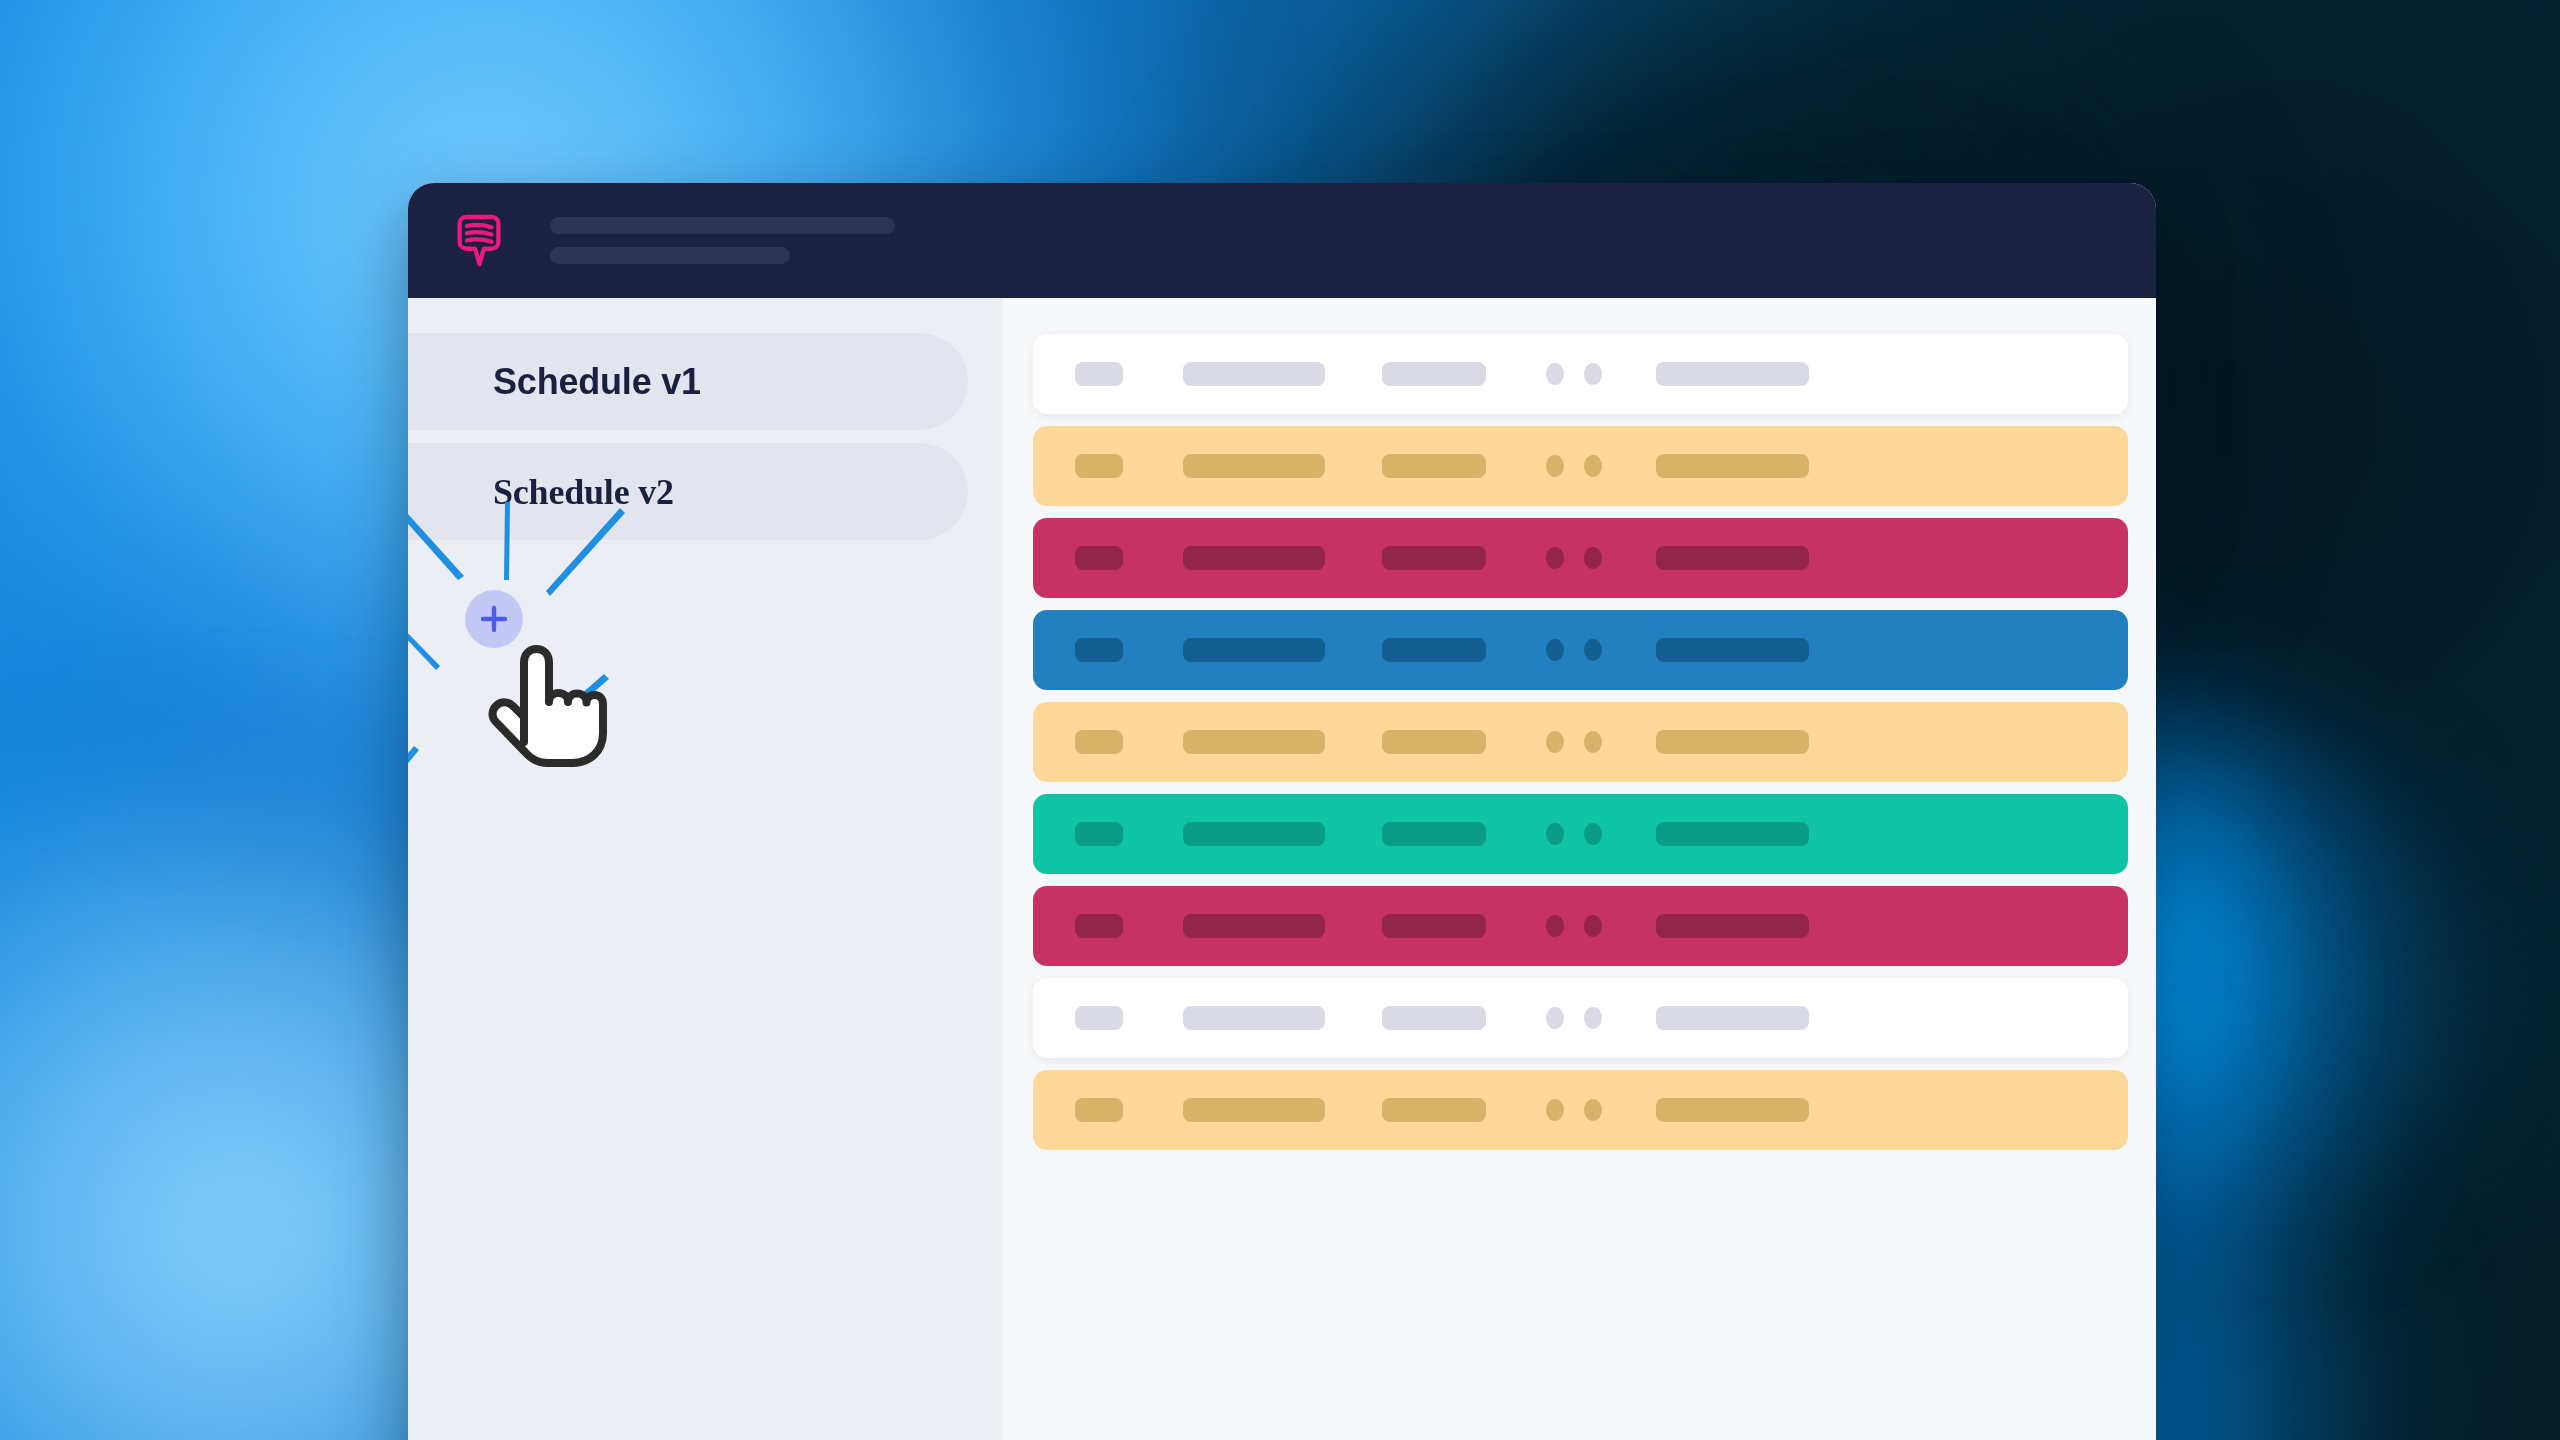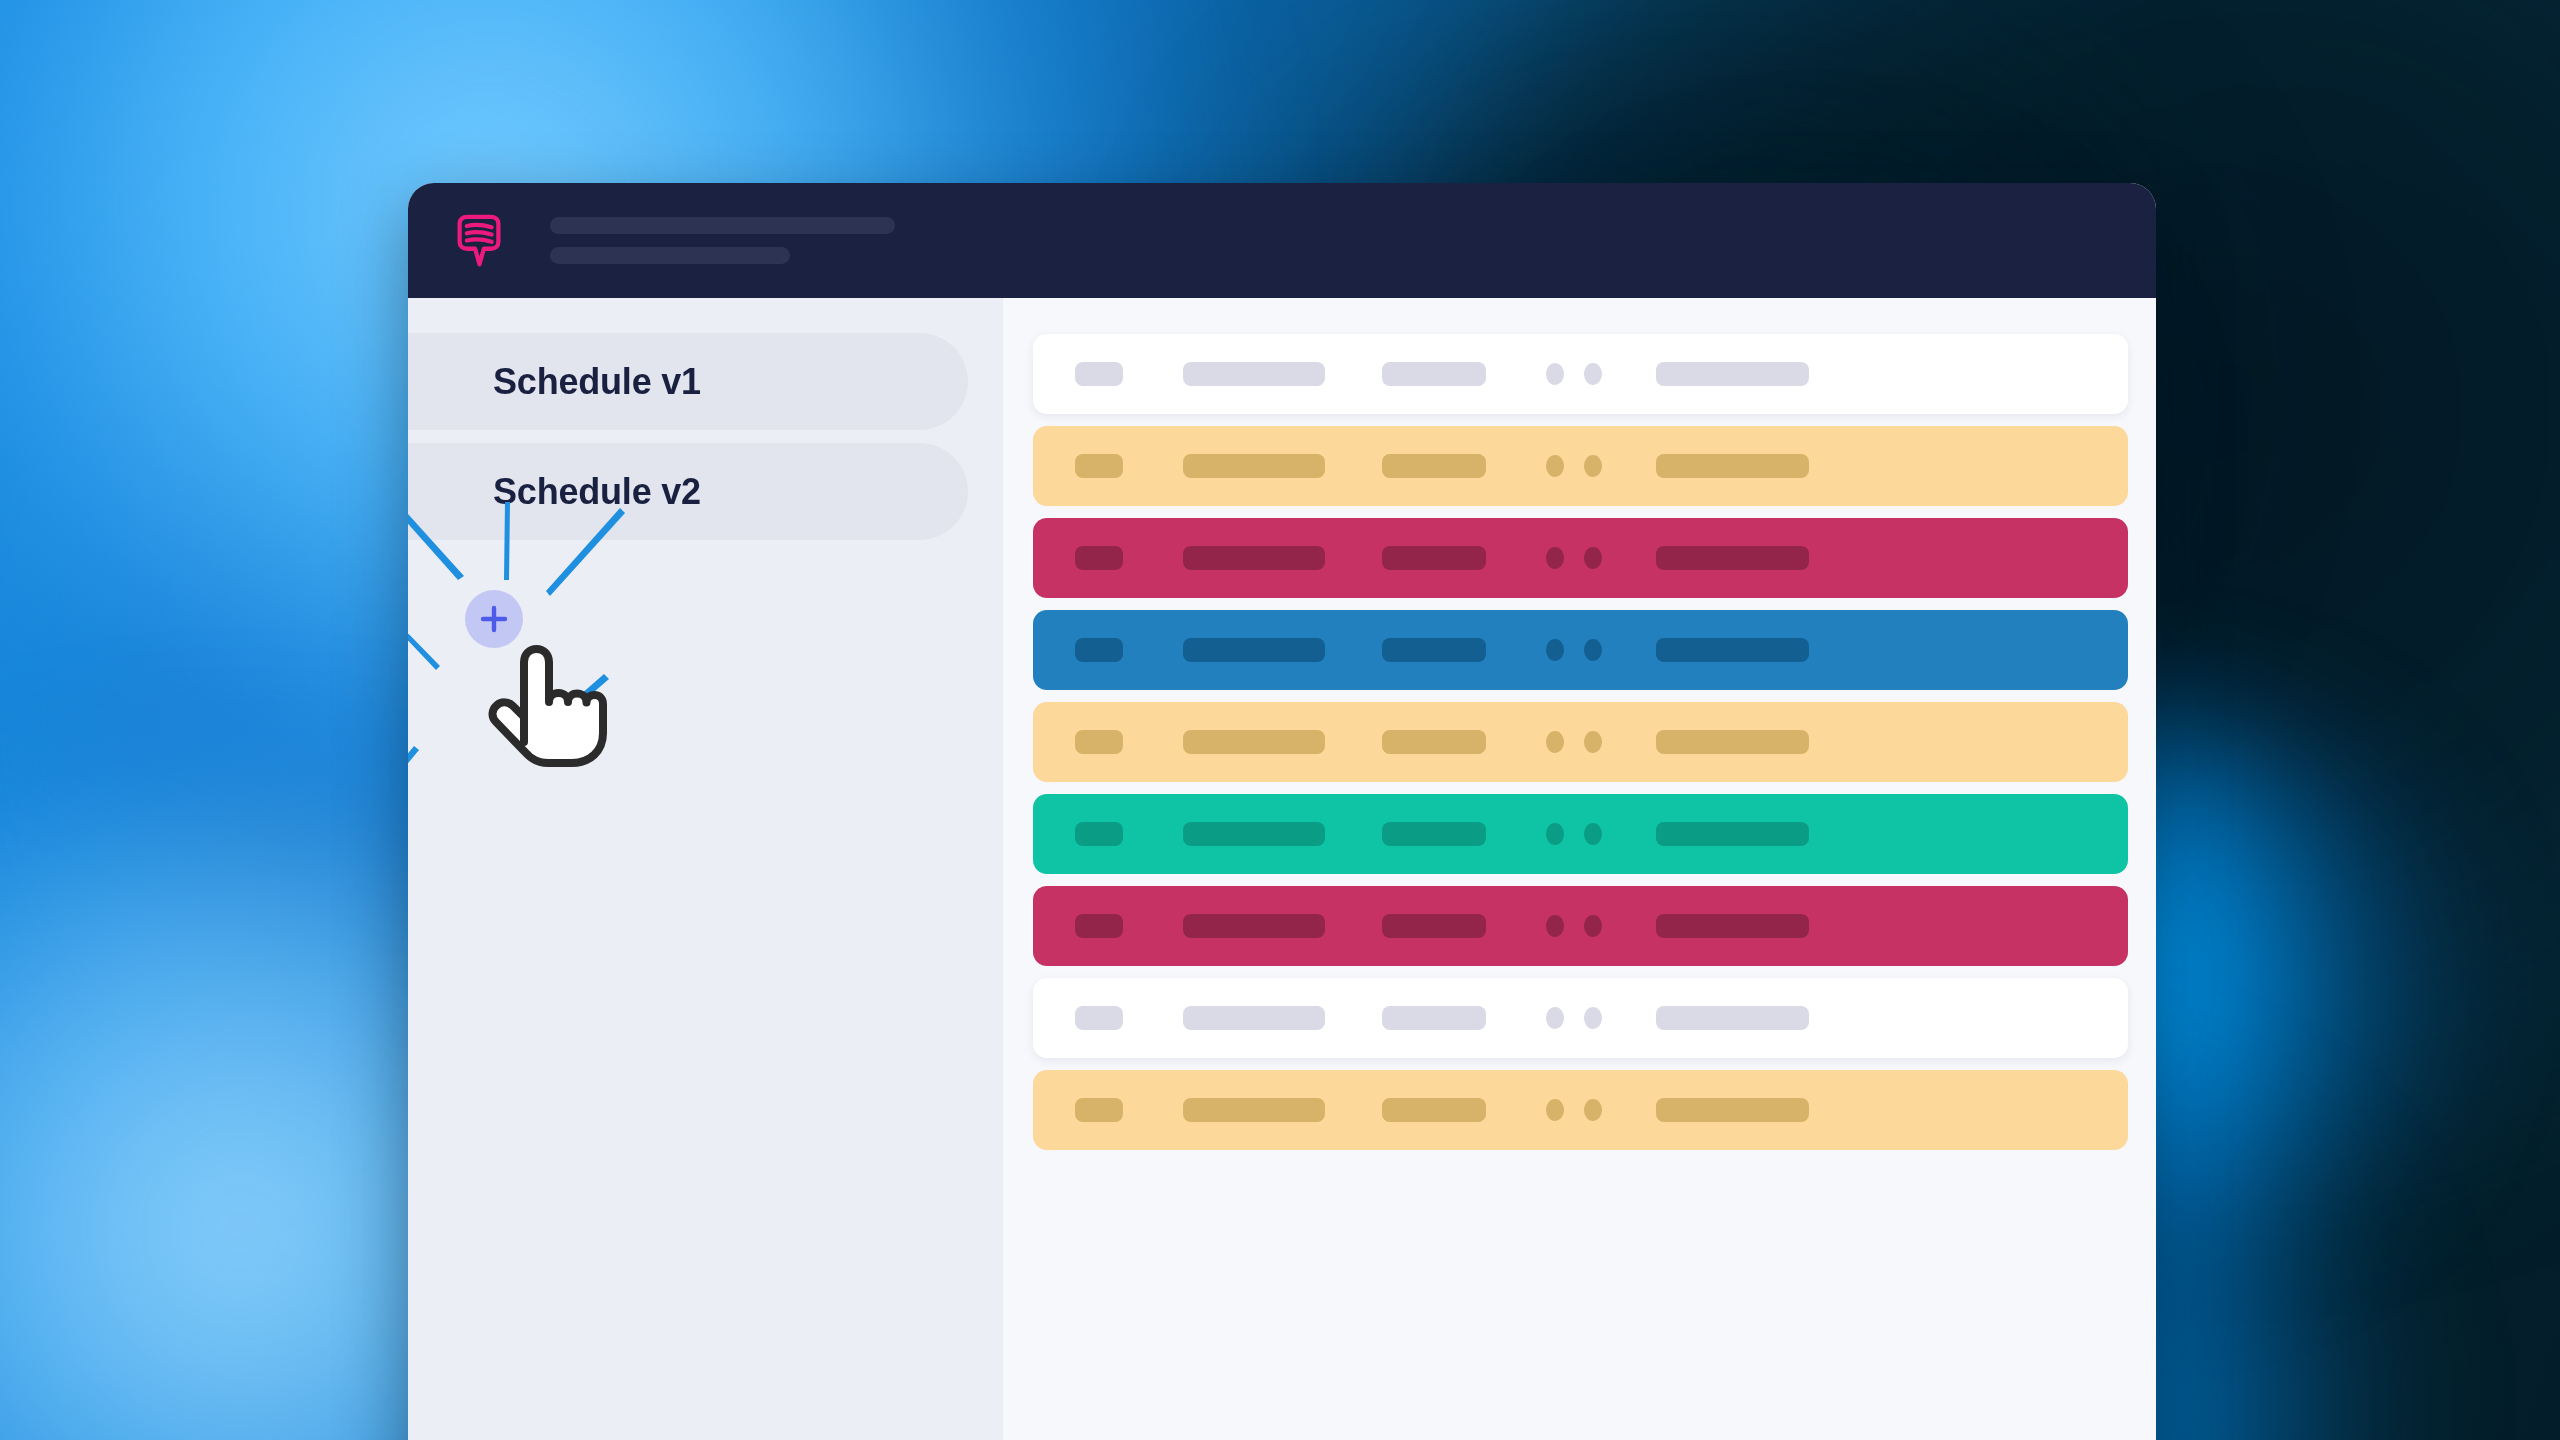--- a/index.html
+++ b/index.html
@@ -255,21 +255,21 @@
       </div>
     </div>
 
     <div id="app-body">
 
       <div id="sidebar" style="background: rgb(236, 238, 246);">
 
         <div class="sidebar-item" style="background: rgb(226, 228, 238);">
           <span>Schedule v1</span>
         </div>
-        <div class="sidebar-item" style="background: rgb(226, 228, 238);">
+        <div class="sidebar-item" style="background: rgb(226, 228, 238); font-family: Liberation Serif, serif;">
           <span>Schedule v2</span>
         </div>
 
         <div id="add-zone">
 
           <svg id="sparkles" viewBox="0 0 330 300">
             <g fill="#1f8fe0">
               <polygon points="35,38 40,34 96,96 90,100"></polygon>
               <polygon points="137,22 142,22 141,100 136,100"></polygon>
               <polygon points="252,28 257,33 182,116 178,111"></polygon>

